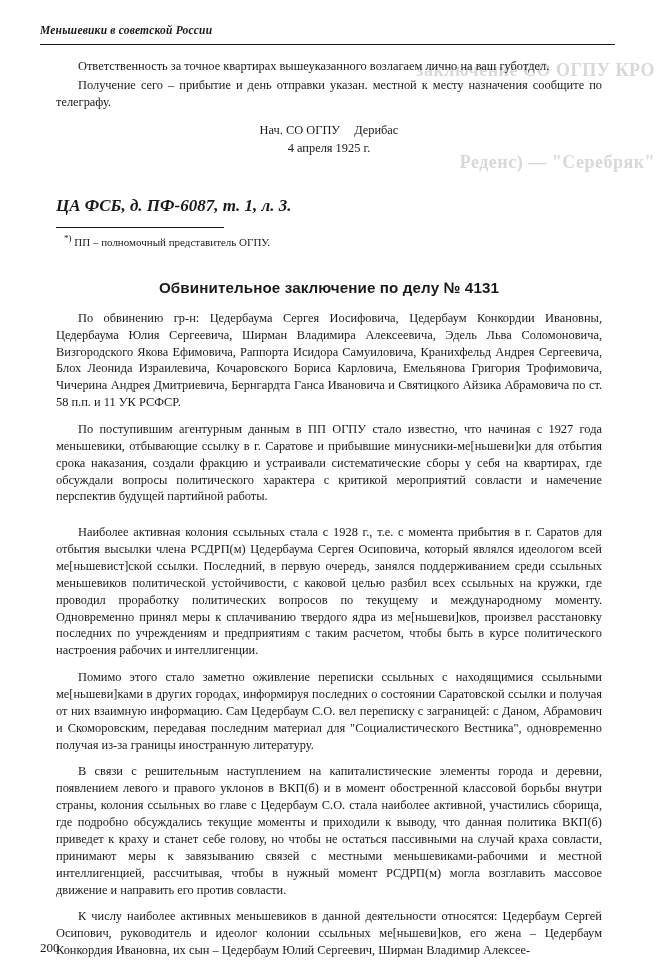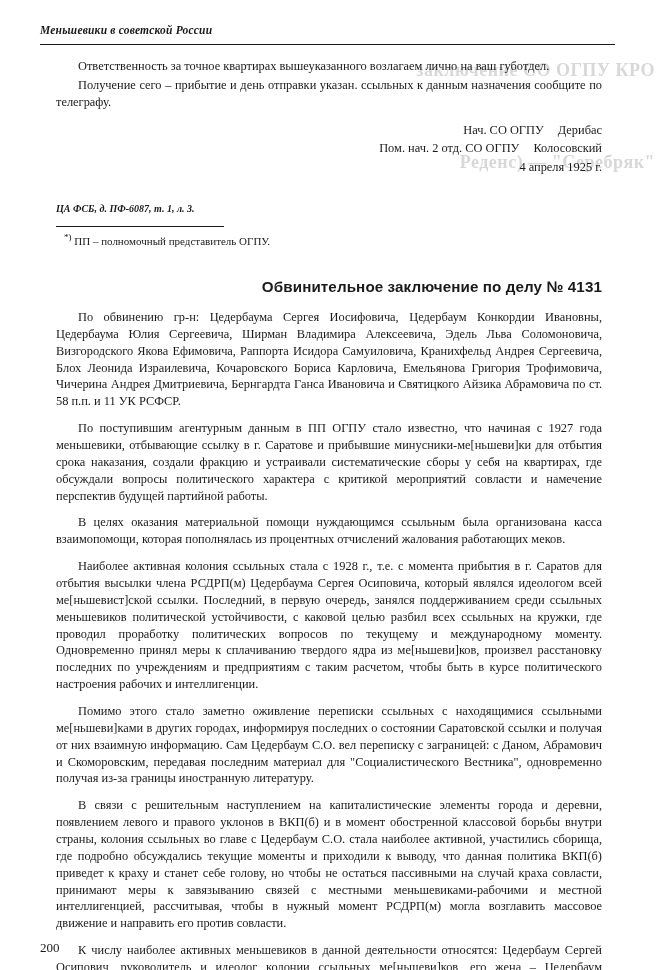--- a/index.html
+++ b/index.html
@@ -61,48 +61,48 @@
     color: #d8d8d8;
     font-weight: bold;
     font-size: 18px;
     letter-spacing: 0.5px;
     pointer-events: none;
   }
   .sign-block {
     margin-top: 10px;
     font-size: 12.4px;
     line-height: 1.5;
-    text-align: right;
+    text-align: center;
   }
   .sign-line { display: block; }
   .sign-line .sp { display: inline-block; width: 14px; }
   .archive {
-    margin-top: 26px;
+    margin-top: 36px;
     font-style: italic;
     font-weight: bold;
-    font-size: 10px;
+    font-size: 17px;
     text-indent: 0;
   }
   .fn-rule {
     margin-top: 10px;
     width: 168px;
     border-bottom: 1px solid #1a1a1a;
     height: 0;
   }
   .footnote {
     margin-top: 5px;
     font-size: 11px;
     text-indent: 0;
     line-height: 1.3;
     margin-left: 8px;
   }
   .footnote sup { font-size: 9px; }
   h2.doc-title {
     margin: 30px 0 14px 0;
-    text-align: right;
+    text-align: center;
     font-size: 15.2px;
     font-weight: bold;
     font-family: "Liberation Sans", sans-serif;
     letter-spacing: 0.1px;
   }
   .body-block p { margin-bottom: 1px; }
   .spacer { height: 9px; }
   .folio {
     position: absolute;
     left: 40px;
@@ -118,49 +118,45 @@
 
   <div class="runhead">Меньшевики в советской России</div>
   <div class="runhead-rule"></div>
 
   <div class="ghost" style="top:60px;">заключение СО ОГПУ КРО</div>
   <div class="ghost" style="top:152px;">Реденс) — "Серебряк"</div>
 
   <div class="content">
 
     <p>Ответственность за точное квартирах вышеуказанного возлагаем лично на ваш губотдел.</p>
-    <p>Получение сего – прибытие и день отправки указан. ссыльных к данным назначения сообщите по телеграфу.</p>
+    <p>Получение сего – прибытие и день отправки указан. местной к месту назначения сообщите по телеграфу.</p>
 
     <div class="sign-block">
       <span class="sign-line">
         <span>Нач. СО ОГПУ</span><span class="sp"></span><span>Дерибас</span>
-      </span>
-      <span class="sign-line">
-        <span>Пом. нач. 2 отд.  СО ОГПУ</span><span class="sp"></span><span>Колосовский</span>
       </span>
       <span class="sign-line">4 апреля 1925 г.</span>
     </div>
 
     <p class="archive">ЦА ФСБ, д. ПФ-6087, т. 1, л. 3.</p>
 
     <div class="fn-rule"></div>
 
     <p class="footnote">
       <sup>*)</sup>
       <span>ПП – полномочный представитель ОГПУ.</span>
     </p>
 
     <h2 class="doc-title">Обвинительное заключение по делу № 4131</h2>
 
     <div class="body-block">
       <p>По обвинению гр-н: Цедербаума Сергея Иосифовича, Цедербаум Конкордии Ивановны, Цедербаума Юлия Сергеевича, Ширман Владимира Алексеевича, Эдель Льва Соломоновича, Визгородского Якова Ефимовича, Раппорта Исидора Самуиловича, Кранихфельд Андрея Сергеевича, Блох Леонида Израилевича, Кочаровского Бориса Карловича, Емельянова Григория Трофимовича, Чичерина Андрея Дмитриевича, Бернгардта Ганса Ивановича и Святицкого Айзика Абрамовича по ст. 58 п.п. и 11 УК РСФСР.</p>
       <div class="spacer"></div>
       <p>По поступившим агентурным данным в ПП ОГПУ стало известно, что начиная с 1927 года меньшевики, отбывающие ссылку в г. Саратове и прибывшие минусники-ме[ньшеви]ки для отбытия срока наказания, создали фракцию и устраивали систематические сборы у себя на квартирах, где обсуждали вопросы политического характера с критикой мероприятий совласти и намечение перспектив будущей партийной работы.</p>
       <div class="spacer"></div>
-      <p>В целях оказания материальной помощи нуждающимся ссыльным была организована касса взаимопомощи, которая пополнялась из процентных отчислений жалования работающих меков.</p>
       <div class="spacer"></div>
       <p>Наиболее активная колония ссыльных стала с 1928 г., т.е. с момента прибытия в г. Саратов для отбытия высылки члена РСДРП(м) Цедербаума Сергея Осиповича, который являлся идеологом всей ме[ньшевист]ской ссылки. Последний, в первую очередь, занялся поддерживанием среди ссыльных меньшевиков политической устойчивости, с каковой целью разбил всех ссыльных на кружки, где проводил проработку политических вопросов по текущему и международному моменту. Одновременно принял меры к сплачиванию твердого ядра из ме[ньшеви]ков, произвел расстановку последних по учреждениям и предприятиям с таким расчетом, чтобы быть в курсе политического настроения рабочих и интеллигенции.</p>
       <div class="spacer"></div>
       <p>Помимо этого стало заметно оживление переписки ссыльных с находящимися ссыльными ме[ньшеви]ками в других городах, информируя последних о состоянии Саратовской ссылки и получая от них взаимную информацию. Сам Цедербаум С.О. вел переписку с заграницей: с Даном, Абрамович и Скоморовским, передавая последним материал для "Социалистического Вестника", одновременно получая из-за границы иностранную литературу.</p>
       <div class="spacer"></div>
       <p>В связи с решительным наступлением на капиталистические элементы города и деревни, появлением левого и правого уклонов в ВКП(б) и в момент обостренной классовой борьбы внутри страны, колония ссыльных во главе с Цедербаум С.О. стала наиболее активной, участились сборища, где подробно обсуждались текущие моменты и приходили к выводу, что данная политика ВКП(б) приведет к краху и станет себе голову, но чтобы не остаться пассивными на случай краха совласти, принимают меры к завязыванию связей с местными меньшевиками-рабочими и местной интеллигенцией, рассчитывая, чтобы в нужный момент РСДРП(м) могла возглавить массовое движение и направить его против совласти.</p>
       <div class="spacer"></div>
       <p>К числу наиболее активных меньшевиков в данной деятельности относятся: Цедербаум Сергей Осипович, руководитель и идеолог колонии ссыльных ме[ньшеви]ков, его жена – Цедербаум Конкордия Ивановна, их сын – Цедербаум Юлий Сергеевич, Ширман Владимир Алексее-</p>
     </div>
 

